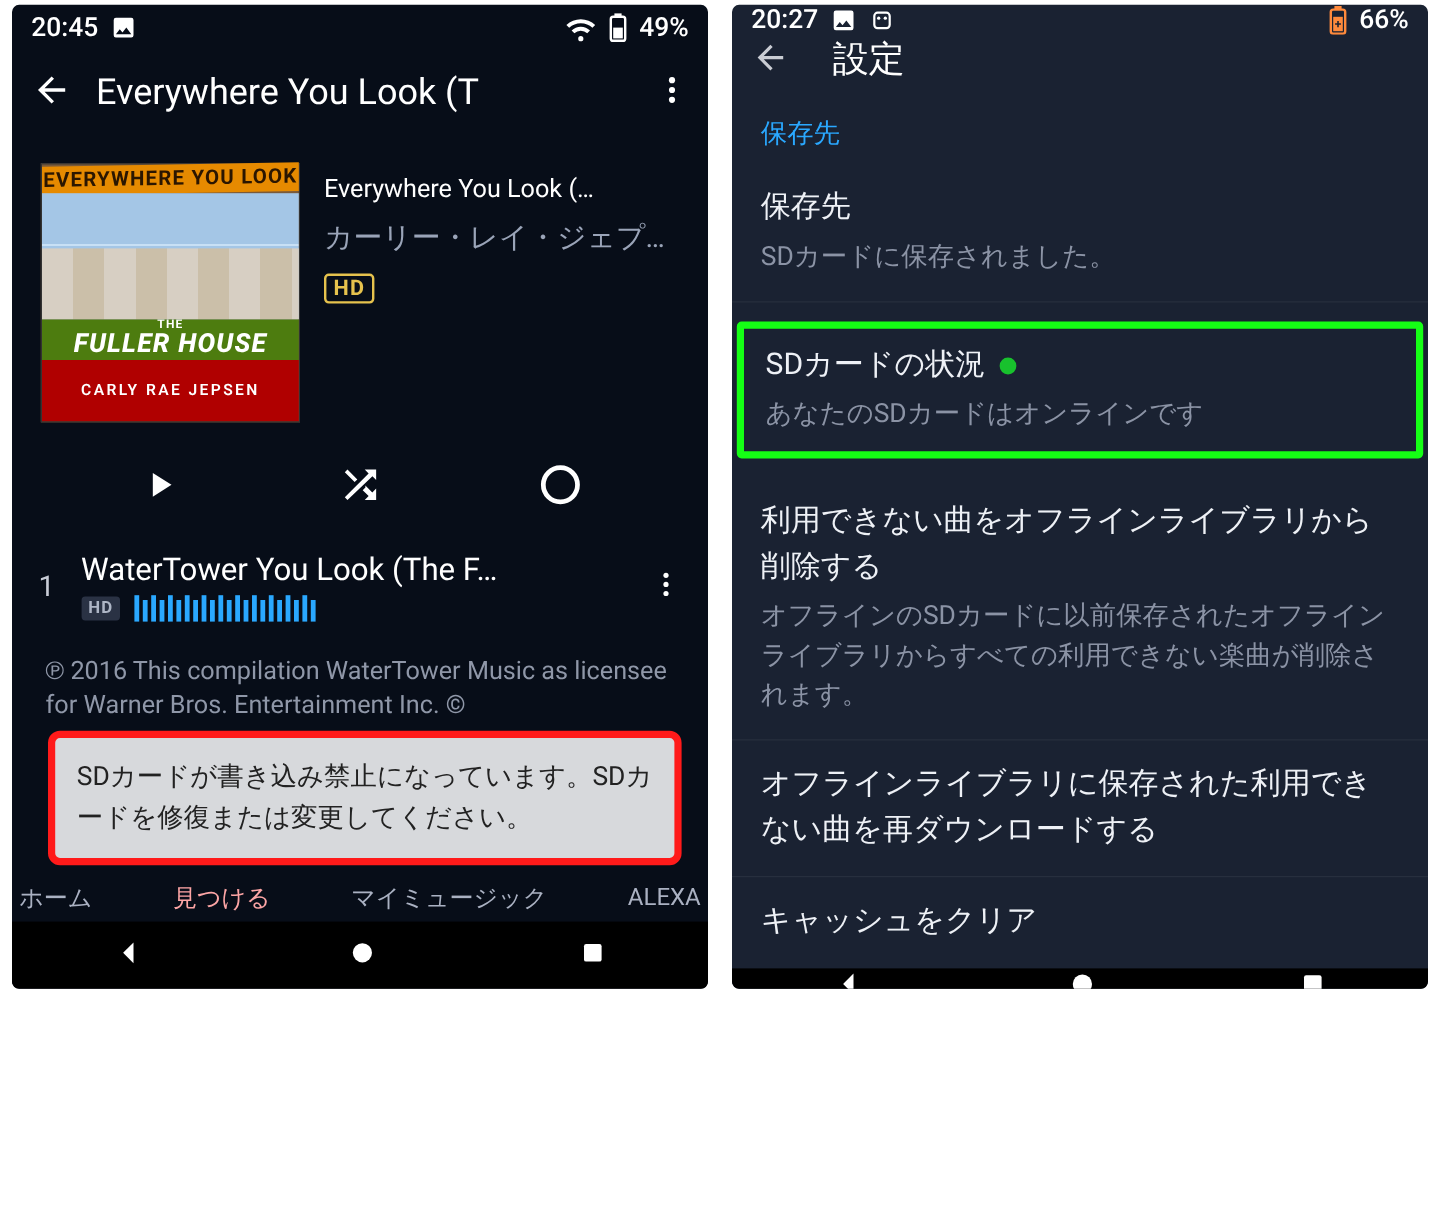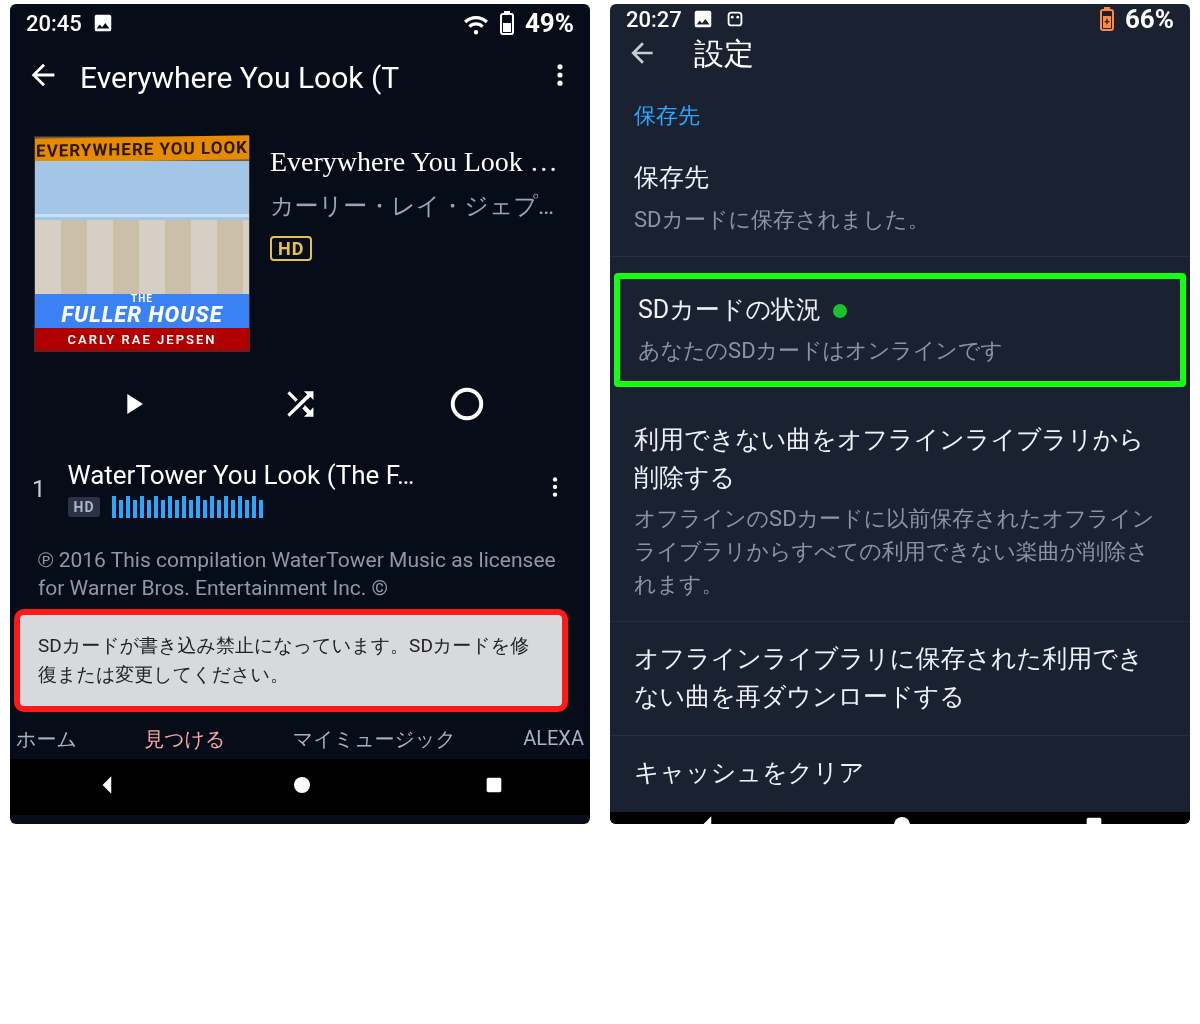--- a/index.html
+++ b/index.html
@@ -33,21 +33,21 @@
     display: flex;
     align-items: center;
     justify-content: space-between;
     padding: 0 16px;
     font-size: 22px;
     font-weight: 500;
     background: transparent;
   }
   .statusbar .sb-left, .statusbar .sb-right { display:flex; align-items:center; gap:10px; }
   .statusbar svg { fill:#fff; }
-  .batt { font-size:26px;font-weight:bold; }
+  .batt { font-size:22px; }
 
   
   .appbar {
     height: 70px;
     display:flex;
     align-items:center;
     padding: 0 16px;
     gap: 20px;
   }
   .appbar .title {
@@ -91,42 +91,42 @@
     background: linear-gradient(#a4c6e6 0 40%, #c8e0f5 40% 42%, #a4c6e6 42% 100%);
     position:relative;
   }
   .album-art .houses::after{
     content:"";
     position:absolute; inset:auto 0 0 0; height:56%;
     background:
       repeating-linear-gradient(90deg,#d7cfc3 0 26px,#cbbfa9 26px 52px);
   }
   .album-art .banner-mid {
-    background:#3b82f6;
+    background:#4d7c0f;
     color:#fff;
     font-weight:800;
     font-style:italic;
     font-size:22px;
     text-align:center;
     letter-spacing:1px;
     padding:0 0 2px 0;
     line-height:1;
   }
   .album-art .banner-mid small{ font-size:10px; font-weight:700; font-style:normal; display:block;}
   .album-art .banner-bot {
     background:#b00000;
     color:#fff;
     font-size:13px;
     letter-spacing:2px;
     text-align:center;
-    padding:4px 0;
+    padding:18px 0;
     font-weight:600;
   }
   .album-meta { flex:1; min-width:0; padding-top:10px;}
-  .album-title { font-size:28px; color:#fff; white-space:nowrap; overflow:hidden; text-overflow:ellipsis;font-family:Liberation Serif, serif;}
+  .album-title { font-size:21px; color:#fff; white-space:nowrap; overflow:hidden; text-overflow:ellipsis;}
   .album-artist { font-size:24px; color:#9aa4b8; margin-top:12px; white-space:nowrap; overflow:hidden; text-overflow:ellipsis;}
   .hd-badge {
     display:inline-block;
     border:2px solid #e6c24d;
     color:#e6c24d;
     font-weight:700;
     font-size:18px;
     padding:0 6px;
     border-radius:4px;
     margin-top:14px;
@@ -155,27 +155,27 @@
   .eq { display:flex; gap:3px; align-items:flex-end; height:22px;}
   .eq span { width:4px; background:#2aa8ff; height:18px;}
   .eq span:nth-child(odd){height:22px;}
   .dots-v { }
 
   .copyright {
     color:#8f97a8; font-size:21px; padding:10px 16px 0 28px; line-height:1.35;
   }
 
   .toast-wrap {
-    margin: 6px 22px 4px 4px;
+    margin: 6px 22px 4px 30px;
     border: 6px solid #ff1a1a;
     border-radius: 10px;
     background:#d7d9dc;
     color:#222;
     padding: 16px 18px;
-    font-size:19px;
+    font-size:22px;
     line-height:1.55;
   }
 
   .tabbar {
     display:flex; justify-content:space-between;
     padding:10px 6px 6px 6px;
     font-size:20px;
     color:#aab1c2;
   }
   .tabbar .active { color:#fca5a5; }

